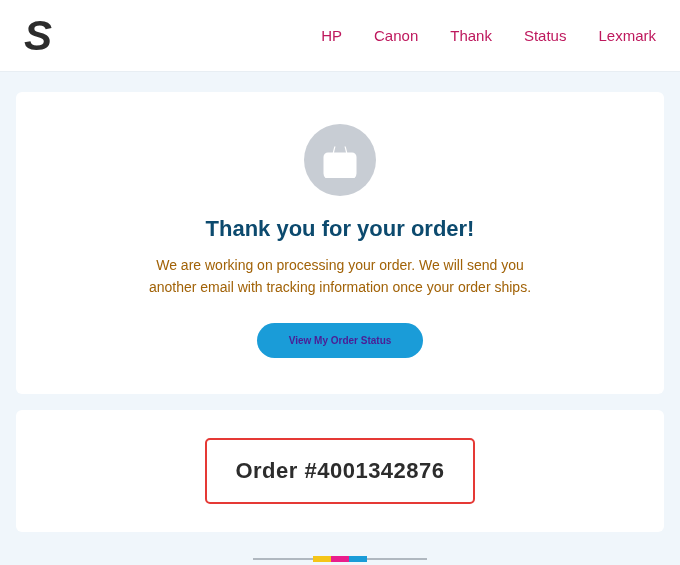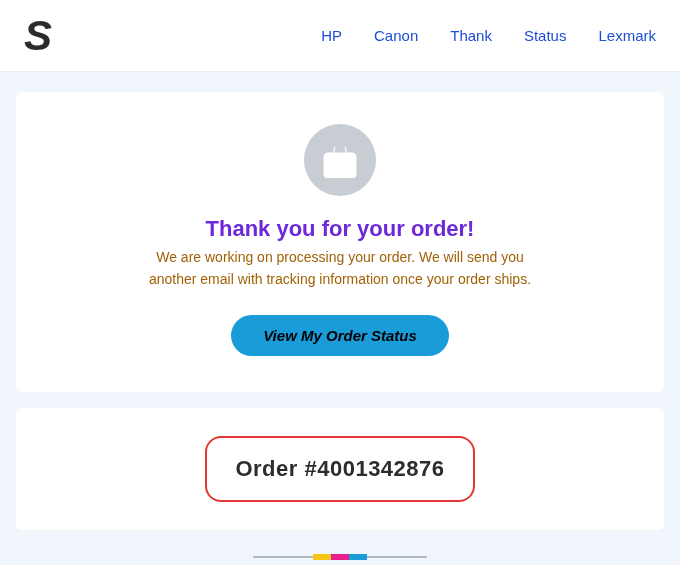--- a/index.html
+++ b/index.html
@@ -55,21 +55,21 @@
     .logo-save span.v { color: #f5c518; }
     .logo-save span.e { color: #3b82f6; }
 
     nav {
       display: flex;
       gap: 32px;
       align-items: center;
     }
     nav a {
       text-decoration: none;
-      color: #1d4ed8;
+      color: #be185d;
       font-size: 15px;
       font-weight: 500;
     }
 
     
     .main {
       padding: 20px 16px 16px;
       display: flex;
       flex-direction: column;
       gap: 16px;
@@ -98,56 +98,55 @@
     }
     .order-icon-circle svg {
       width: 36px;
       height: 36px;
       fill: #fff;
     }
 
     .thank-you-title {
       font-size: 22px;
       font-weight: 700;
-      color: #6d28d9;
-      margin-bottom: 4px;
+      color: #0c4a6e;
+      margin-bottom: 12px;
     }
 
     .thank-you-desc {
       font-size: 14px;
       color: #a16207;
       line-height: 1.6;
       max-width: 400px;
       margin-bottom: 24px;
     }
 
     .btn-order-status {
       background: #1a9cd8;
-      color: #000000;
+      color: #4c1d95;
       border: none;
       border-radius: 24px;
       padding: 12px 32px;
-      font-size: 15px;
+      font-size: 10px;
       font-weight: 600;
       cursor: pointer;
-      font-style: italic;
     }
 
     
     .order-number-card {
       background: #fff;
       border-radius: 6px;
       padding: 28px 24px;
       display: flex;
       align-items: center;
       justify-content: center;
     }
     .order-number-box {
       border: 2px solid #e53935;
-      border-radius: 16px;
+      border-radius: 5px;
       padding: 18px 28px;
       display: inline-flex;
       align-items: center;
       justify-content: center;
     }
     .order-number-text {
       font-size: 22px;
       font-weight: 700;
       color: #2c2c2c;
       letter-spacing: 0.5px;

